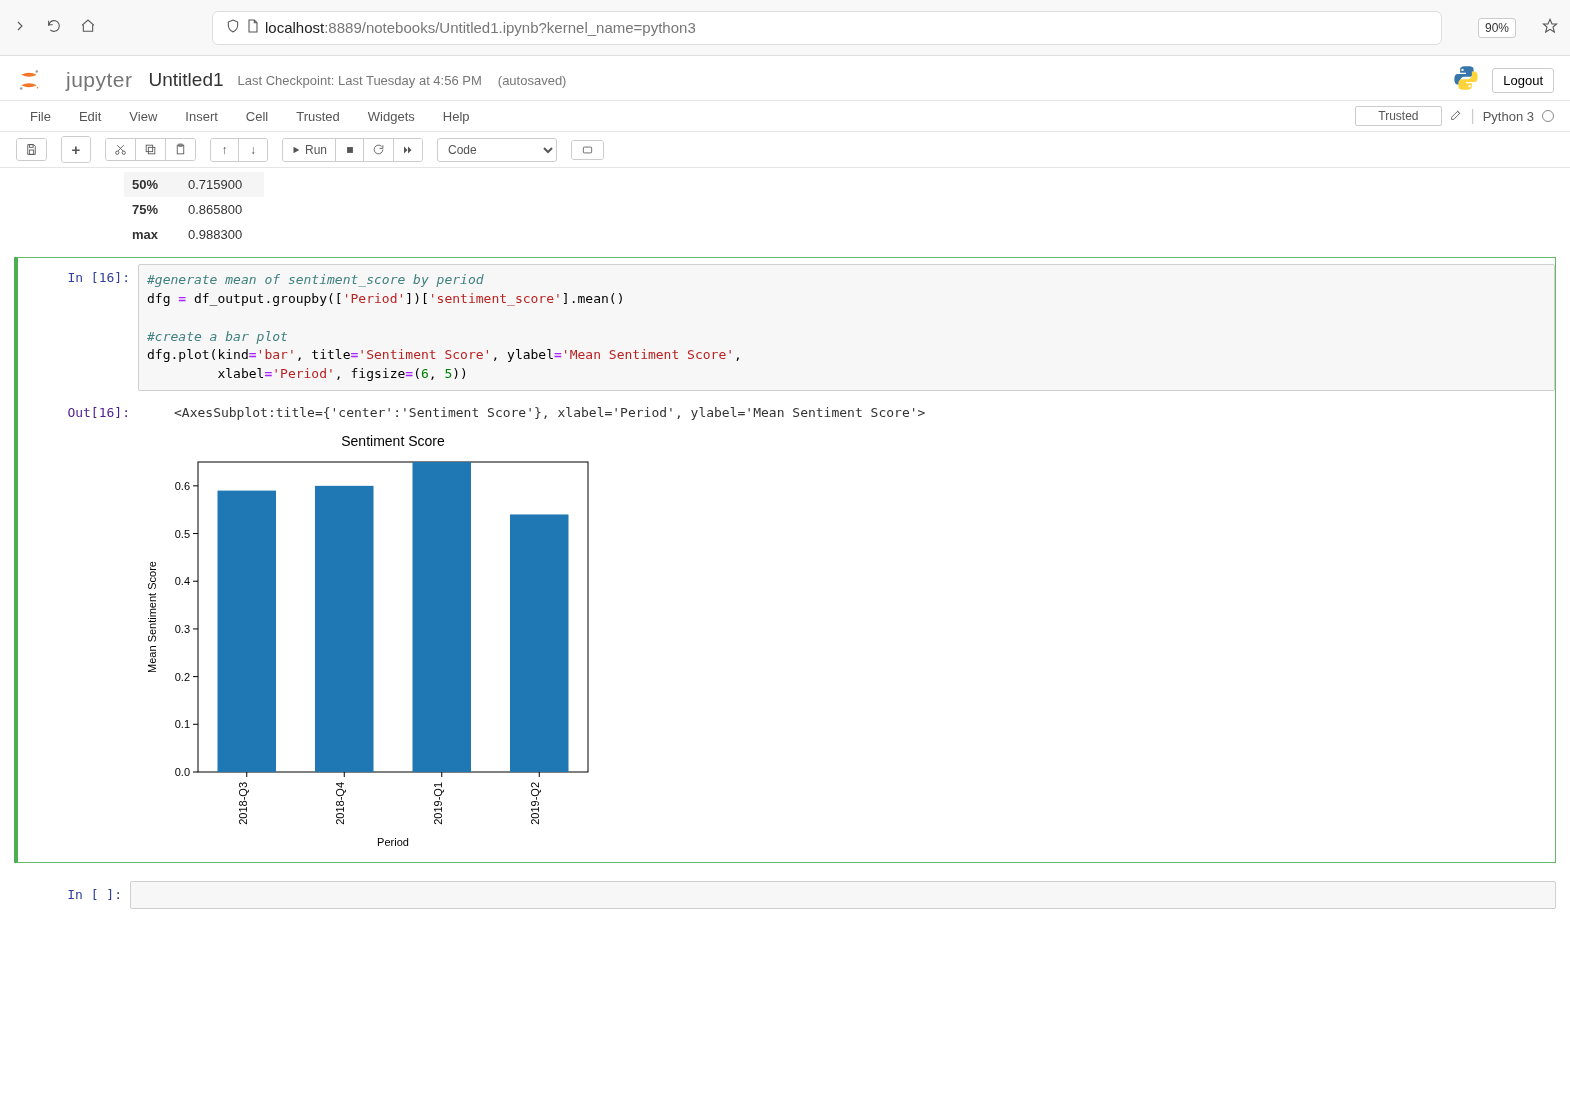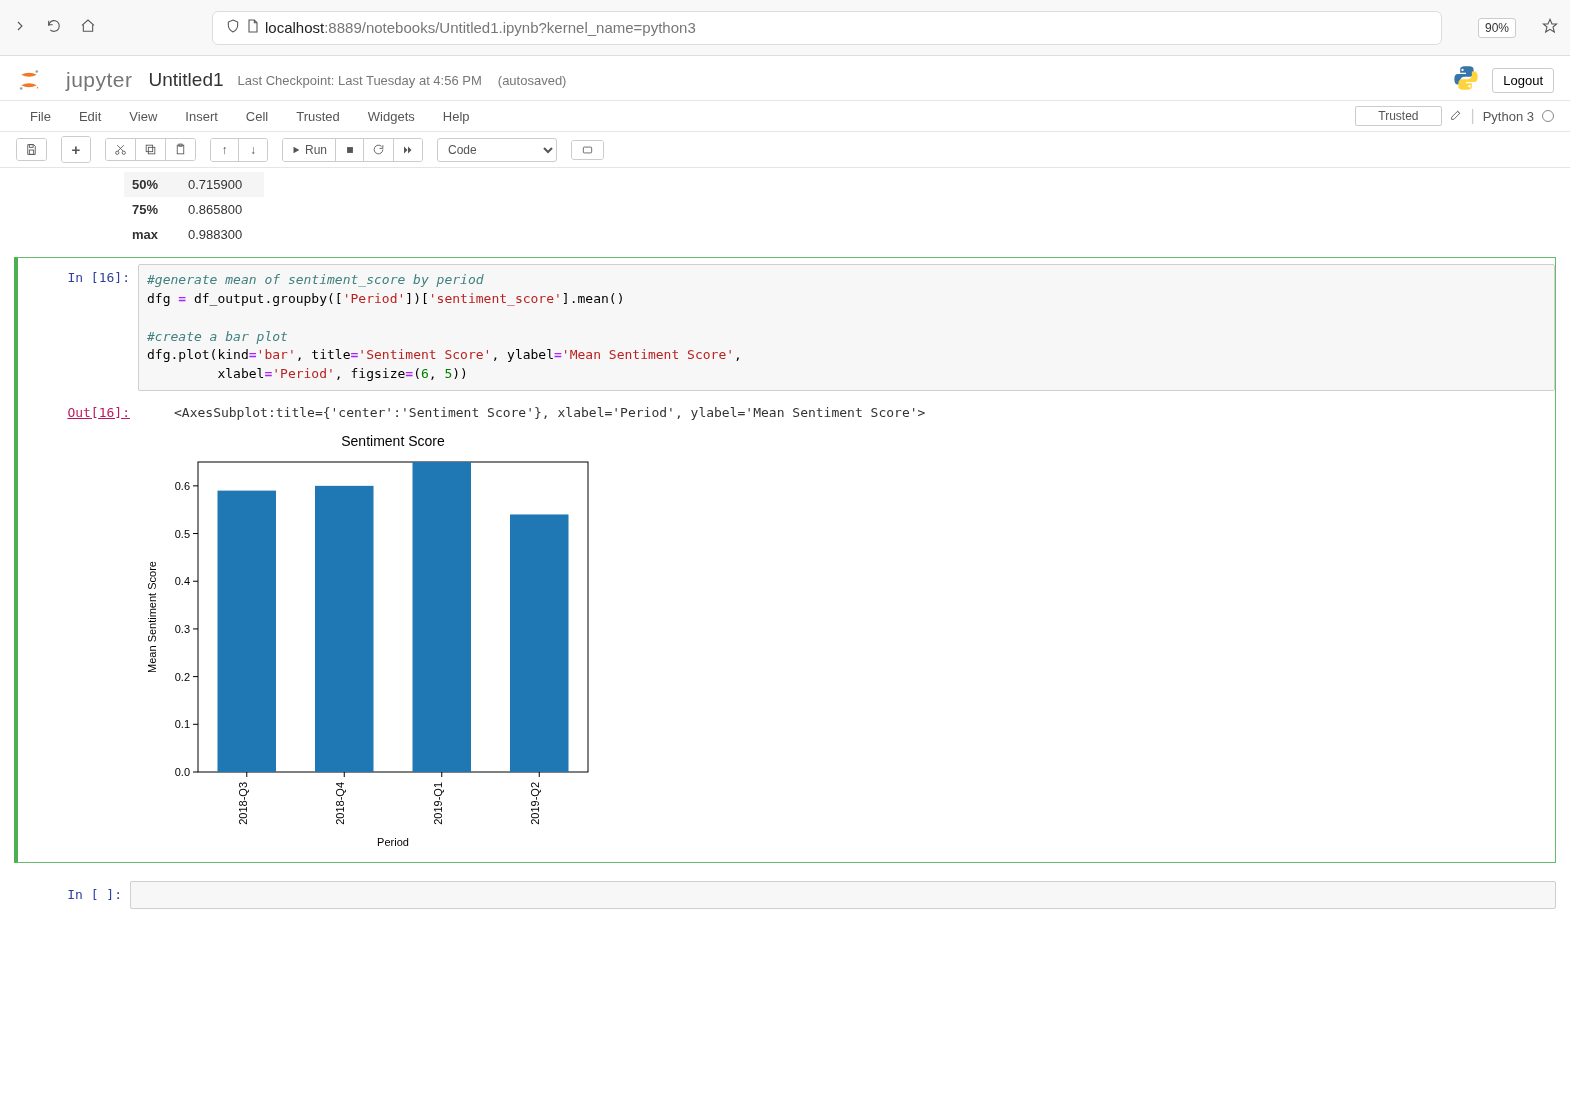--- a/index.html
+++ b/index.html
@@ -27,21 +27,21 @@
   .toolbar{display:flex;align-items:center;padding:4px 16px;gap:4px;border-bottom:1px solid #e5e5e5;height:36px;}
   .tb-group{display:flex;border:1px solid #ccc;border-radius:3px;overflow:hidden;}
   .tb-btn{background:#fff;border:none;border-right:1px solid #ccc;padding:4px 8px;font-size:12px;display:flex;align-items:center;gap:4px;min-width:28px;justify-content:center;color:#555;}
   .tb-btn:last-child{border-right:none;}
   .tb-sep{width:6px;}
   .celltype-select{border:1px solid #ccc;border-radius:3px;font-size:12px;padding:3px 6px;min-width:120px;background:#fff;color:#555;}
   .notebook{padding:0;}
   .cell-wrap{display:flex;padding:4px 14px;}
   .prompt{width:110px;text-align:right;font-family:monospace;font-size:13px;padding:6px 8px 0 0;flex-shrink:0;}
   .in-prompt{color:#303F9F;}
-  .out-prompt{color:#be185d;text-decoration:underline;}
+  .out-prompt{color:#4c1d95;}
   .cell-body{flex:1;min-width:0;}
   .code-input{border:1px solid #cfcfcf;border-radius:2px;background:#f7f7f7;padding:6px 8px;font-family:monospace;font-size:13px;line-height:1.45;white-space:pre;overflow:auto;}
   .output-text{font-family:monospace;font-size:13px;padding:6px 0 2px 0;white-space:pre;margin-left:36px;}
   .selected-cell{border:1px solid #66BB6A;border-left:4px solid #4CAF50;margin:6px 14px;padding:2px 0;}
   .selected-cell .cell-wrap{padding:4px 0 4px 10px;}
   .stats-table{border-collapse:collapse;margin-left:0;}
   .stats-table td,.stats-table th{padding:5px 22px 5px 8px;font-size:13px;text-align:right;}
   .stats-table th{font-weight:bold;}
   .stats-table tr.shade{background:#f5f5f5;}
   

